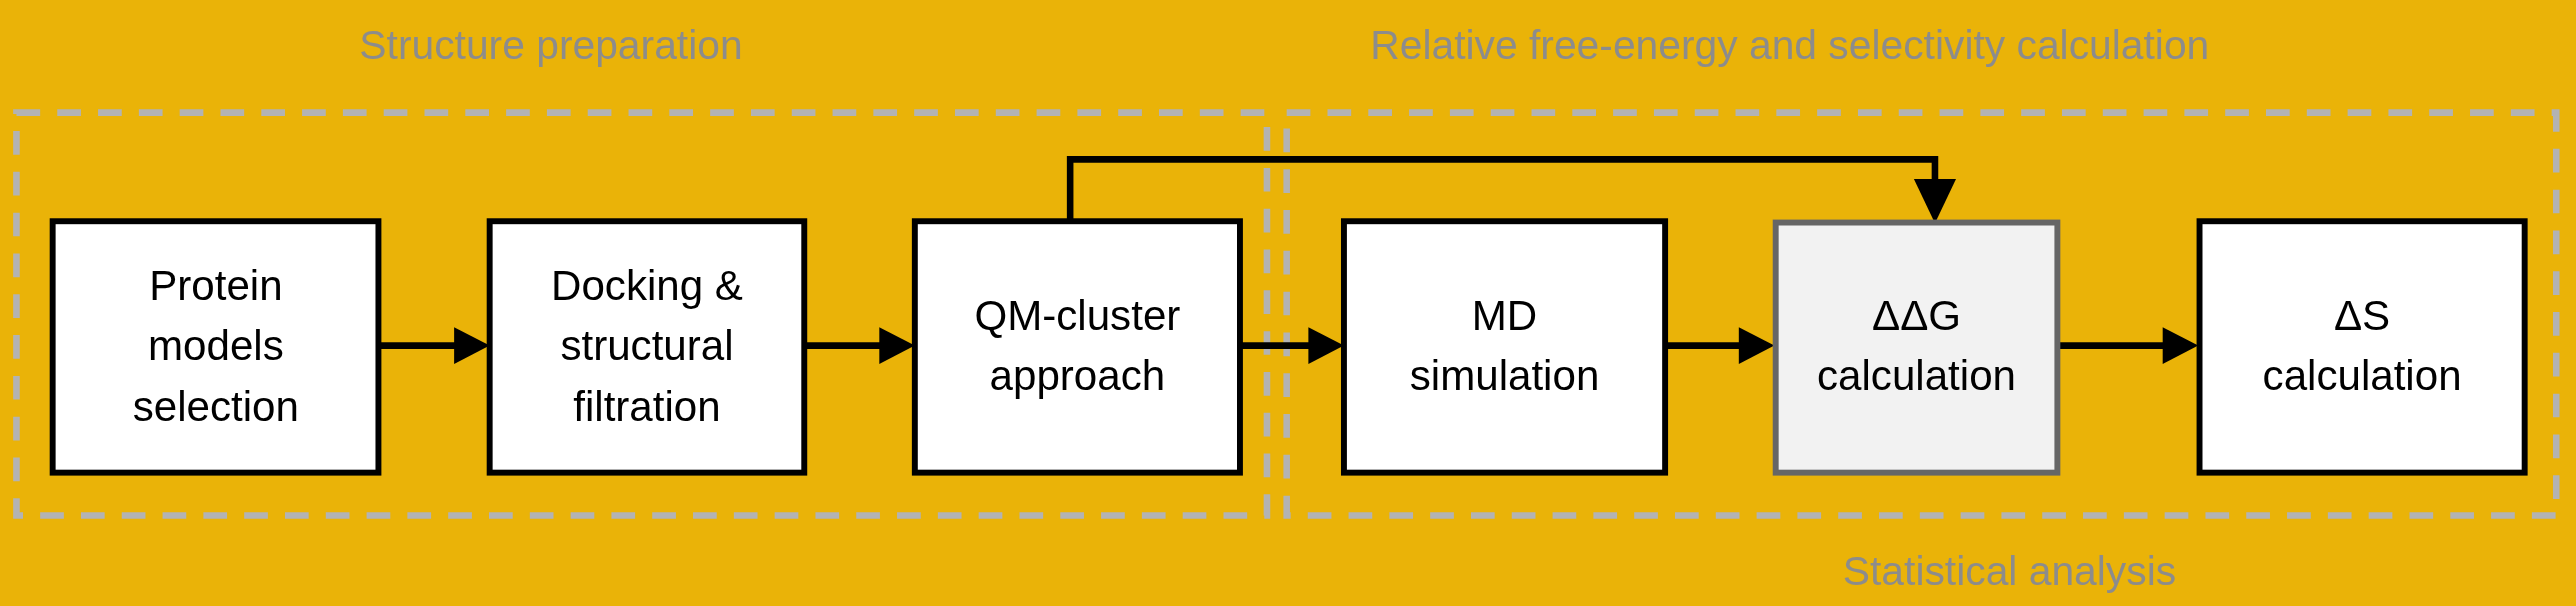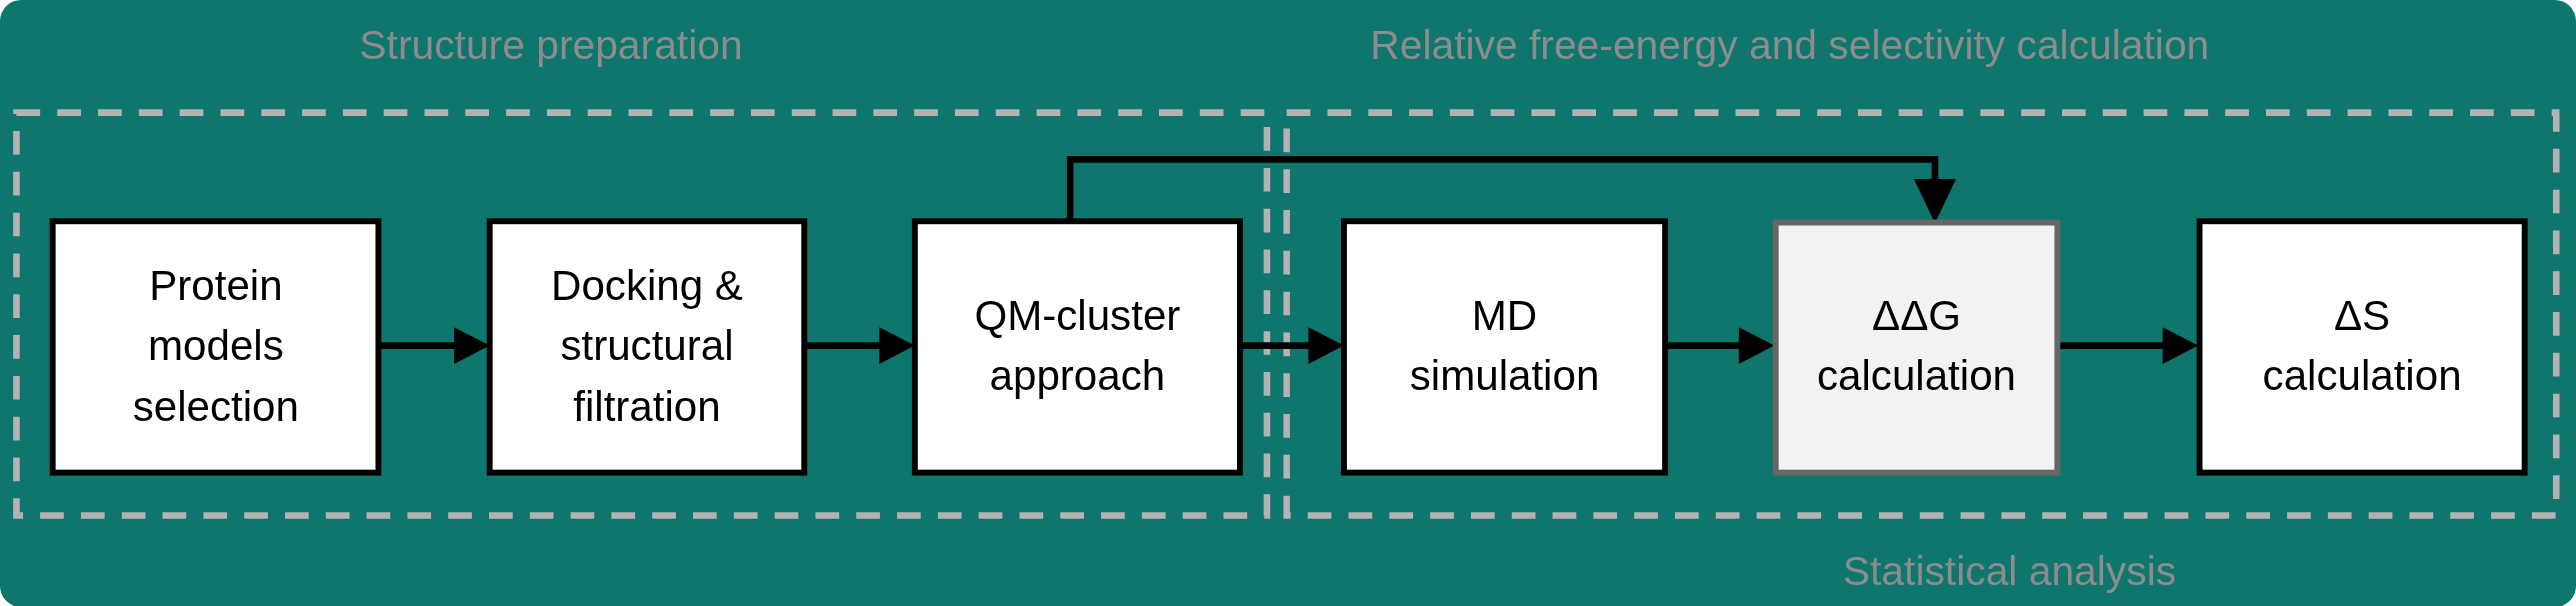--- a/index.html
+++ b/index.html
@@ -4,24 +4,23 @@
 <style>
   html, body {
     margin: 0;
     padding: 0;
     background: #ffffff;
   }
   #canvas {
     position: relative;
     width: 2576px;
     height: 607px;
-    background: #0f766e;
+    background: #eab308;
     overflow: hidden;
     font-family: "Liberation Sans", sans-serif;
-    border-radius: 21px;
   }
   svg.layer {
     position: absolute;
     top: 0;
     left: 0;
     width: 2576px;
     height: 607px;
     overflow: visible;
   }
   .group-title {

